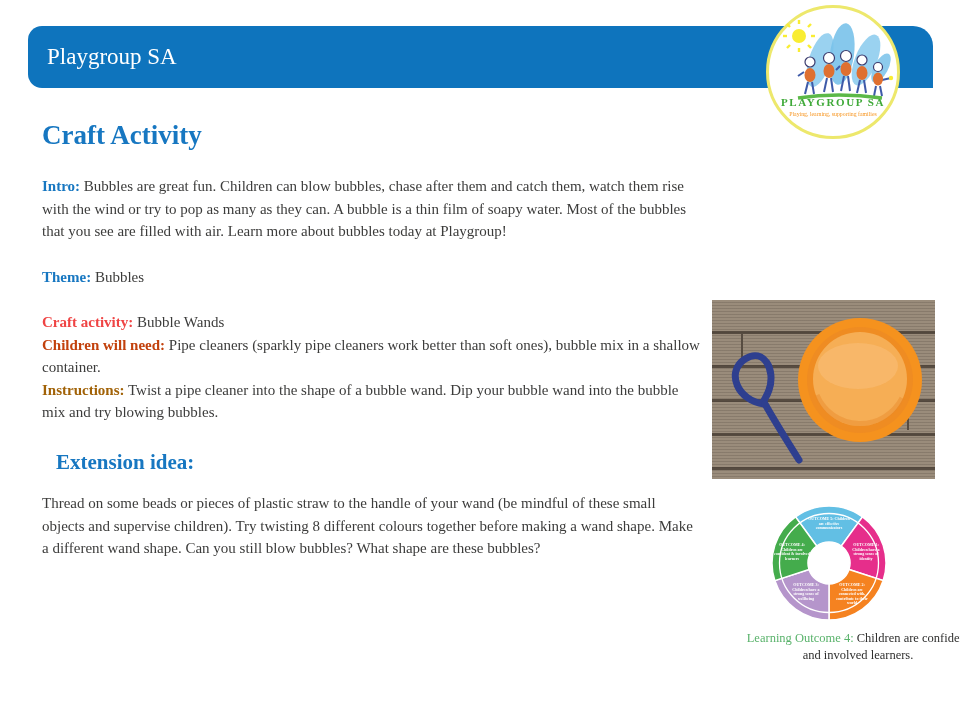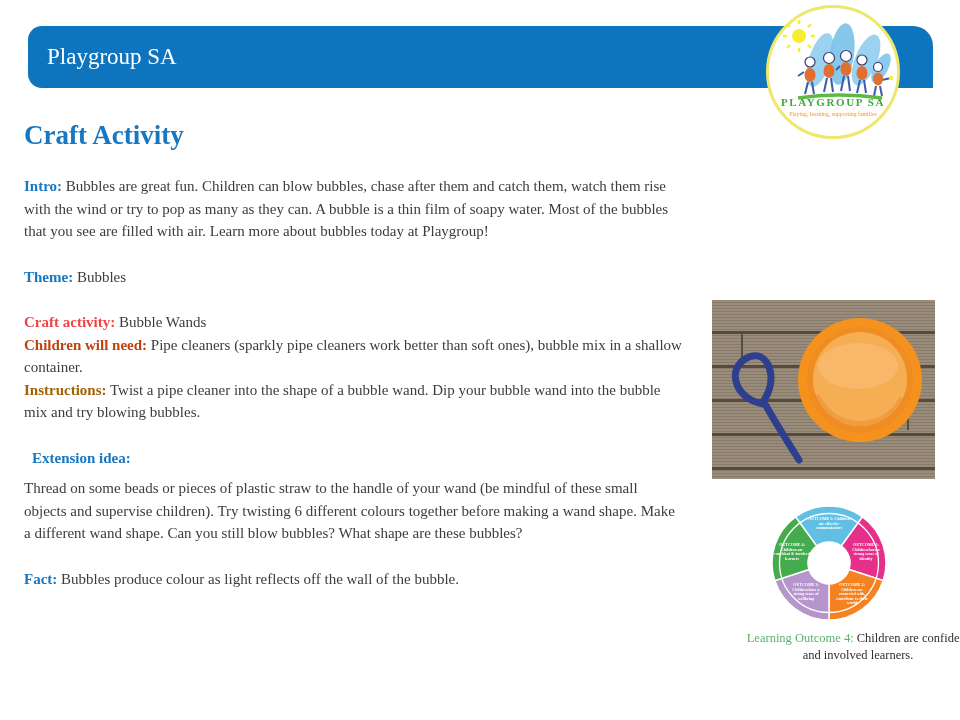--- a/index.html
+++ b/index.html
@@ -28,26 +28,26 @@
   .logo-name{
     position:absolute;left:0;top:88px;width:128px;text-align:center;
     font-size:11px;font-weight:700;letter-spacing:1.6px;color:#3FA939;
   }
   .logo-tagline{
     position:absolute;left:0;top:103px;width:128px;text-align:center;
     font-size:5.8px;color:#F7941D;
   }
 
   
-  .content{position:absolute;left:24px;top:120px;width:658px;color:#3C3C3B;}
+  .content{position:absolute;left:42px;top:120px;width:658px;color:#3C3C3B;}
   .page-heading{font-size:27px;font-weight:700;color:#1777C1;margin:0 0 24px 0;}
   .para{font-size:15px;line-height:1.5;margin:0;}
   .lbl{color:#1777C1;font-weight:700;}
   .mb-lg{margin-bottom:23px;}
-  .head-line{font-size:15px;line-height:1.5;margin:8px;}
+  .head-line{font-size:21px;line-height:1.5;margin:14px;}
 
   
   .photo{
     position:absolute;left:712px;top:300px;width:223px;height:179px;
     background-color:#8E8173;
     background-image:
       repeating-linear-gradient(180deg, rgba(0,0,0,0) 0 2px, rgba(62,52,44,0.20) 2px 3px),
       repeating-linear-gradient(180deg, #9A8C7B 0 31px, #574C41 31px 34px);
   }
   .photo svg{position:absolute;left:0;top:0;}
@@ -163,28 +163,24 @@
       <p class="para">
         <span class="lbl" style="color: #a16207;">Instructions:</span>
         <span>Twist a pipe cleaner into the shape of a bubble wand. Dip your bubble wand into the bubble mix and try blowing bubbles.</span>
       </p>
     </div>
 
     <div class="mb-lg">
       <p class="head-line">
         <span class="lbl" style="color: rgb(23, 119, 193);">Extension idea:</span>
       </p>
-      <p class="para">Thread on some beads or pieces of plastic straw to the handle of your wand (be mindful of these small objects and supervise children). Try twisting 6 different colours together before making a wand shape. Make a different wand shape. Can you still blow bubbles? What shape are these bubbles?</p>
+      <p class="para">Thread on some beads or pieces of plastic straw to the handle of your wand (be mindful of these small objects and supervise children). Try twisting 8 different colours together before making a wand shape. Make a different wand shape. Can you still blow bubbles? What shape are these bubbles?</p>
     </div>
 
     <div>
-      <p class="para">
-        <span class="lbl" style="color: rgb(23, 119, 193);">Fact:</span>
-        <span>Bubbles produce colour as light reflects off the wall of the bubble.</span>
-      </p>
     </div>
   </div>
 
   <div class="photo">
     <svg width="223" height="179" viewBox="0 0 223 179" aria-hidden="true">
 
       <line x1="30" y1="34" x2="30" y2="65" stroke="#574C41" stroke-width="2"></line>
       <line x1="196" y1="99" x2="196" y2="130" stroke="#574C41" stroke-width="2"></line>
 
       <g>

